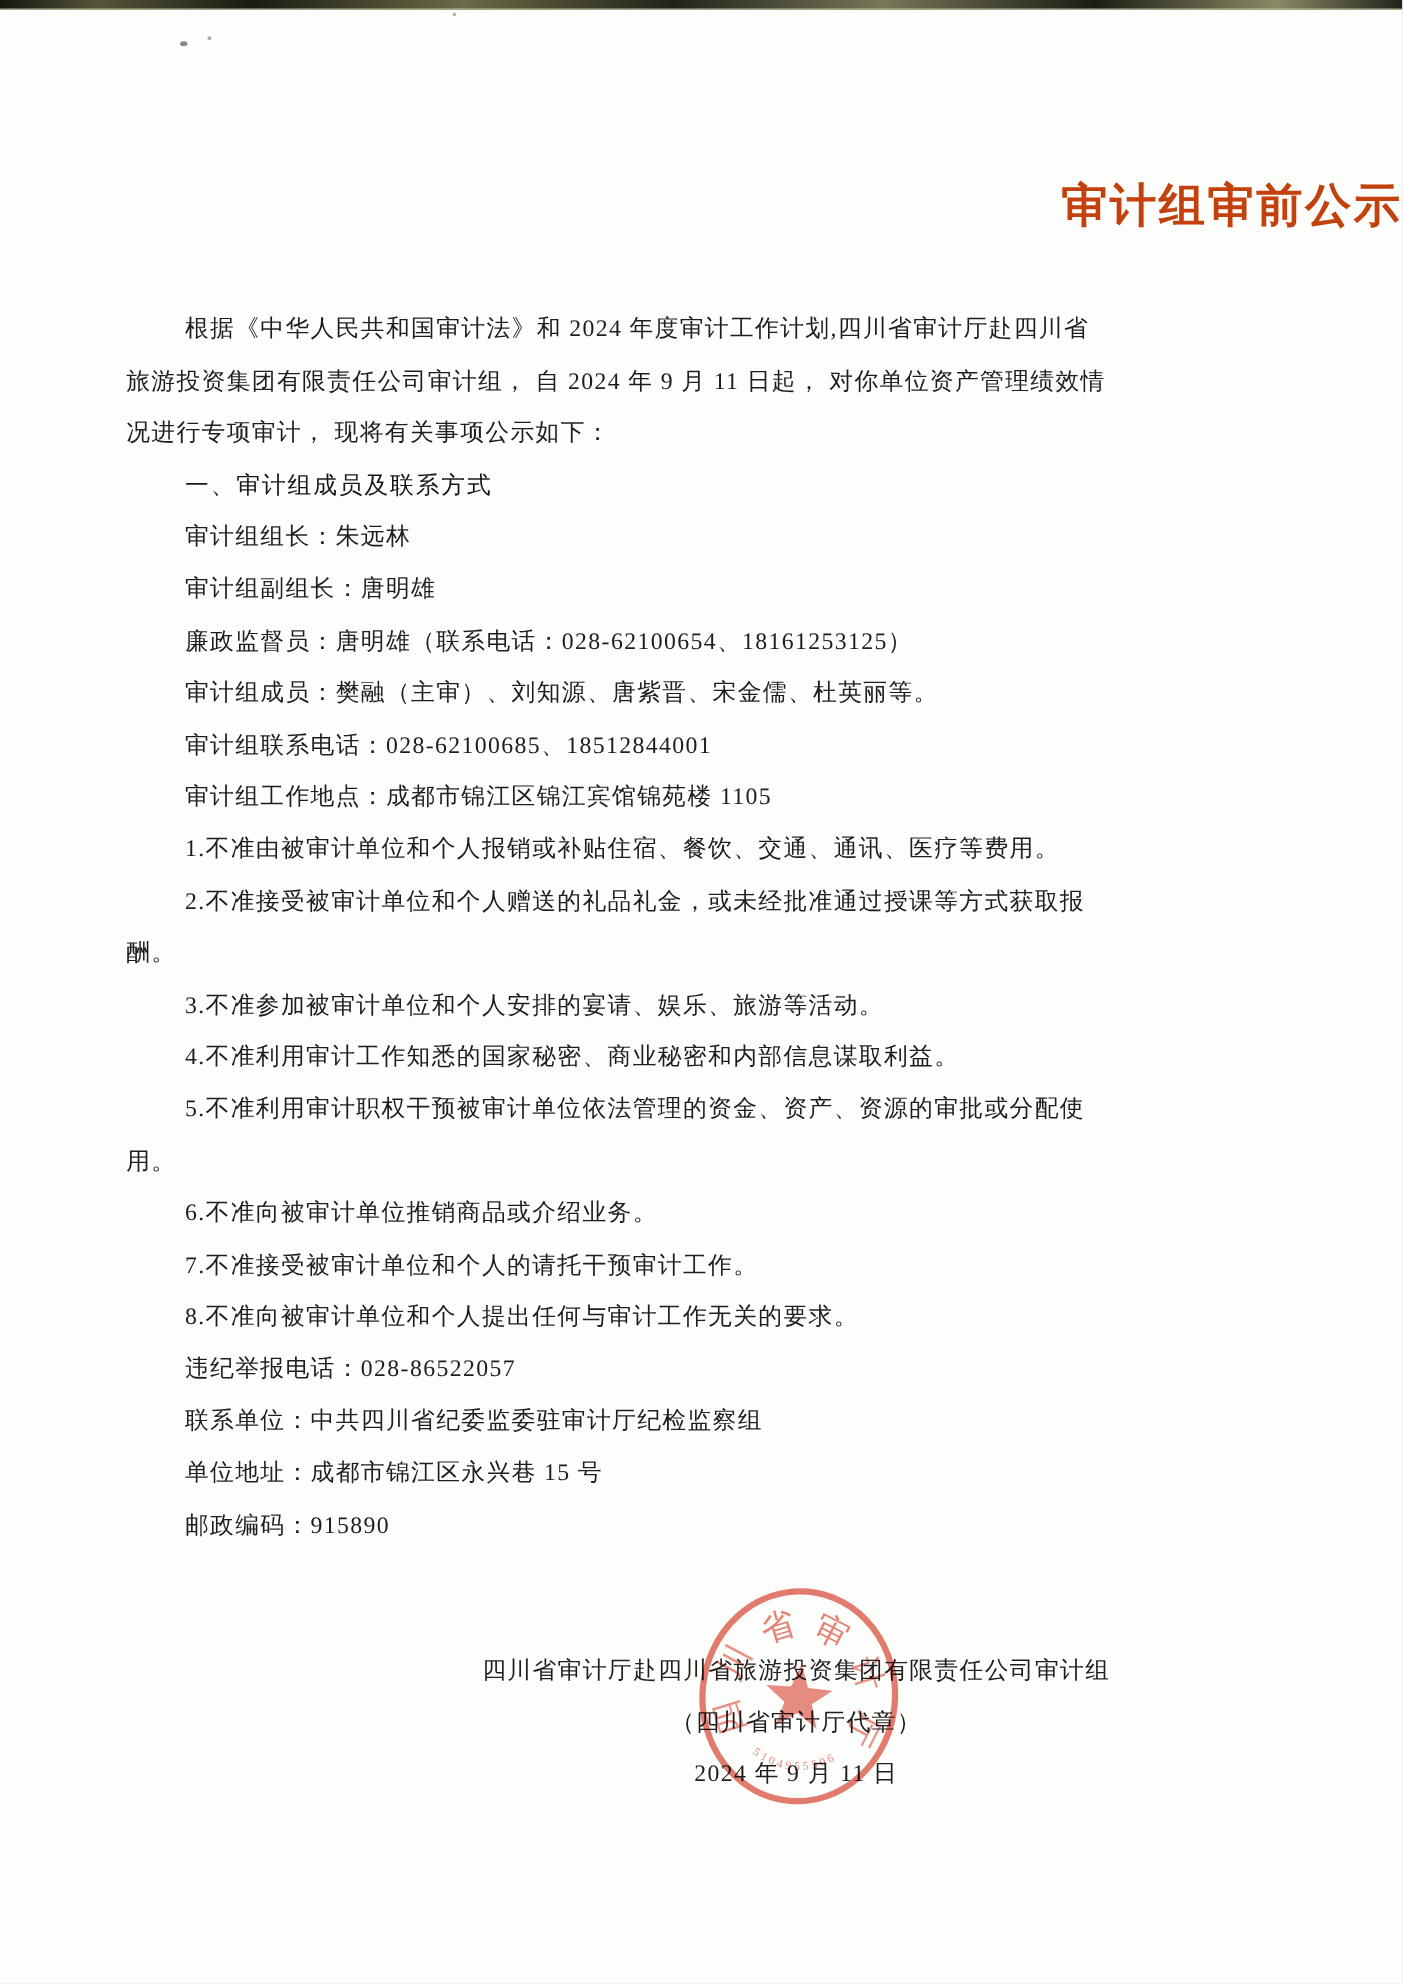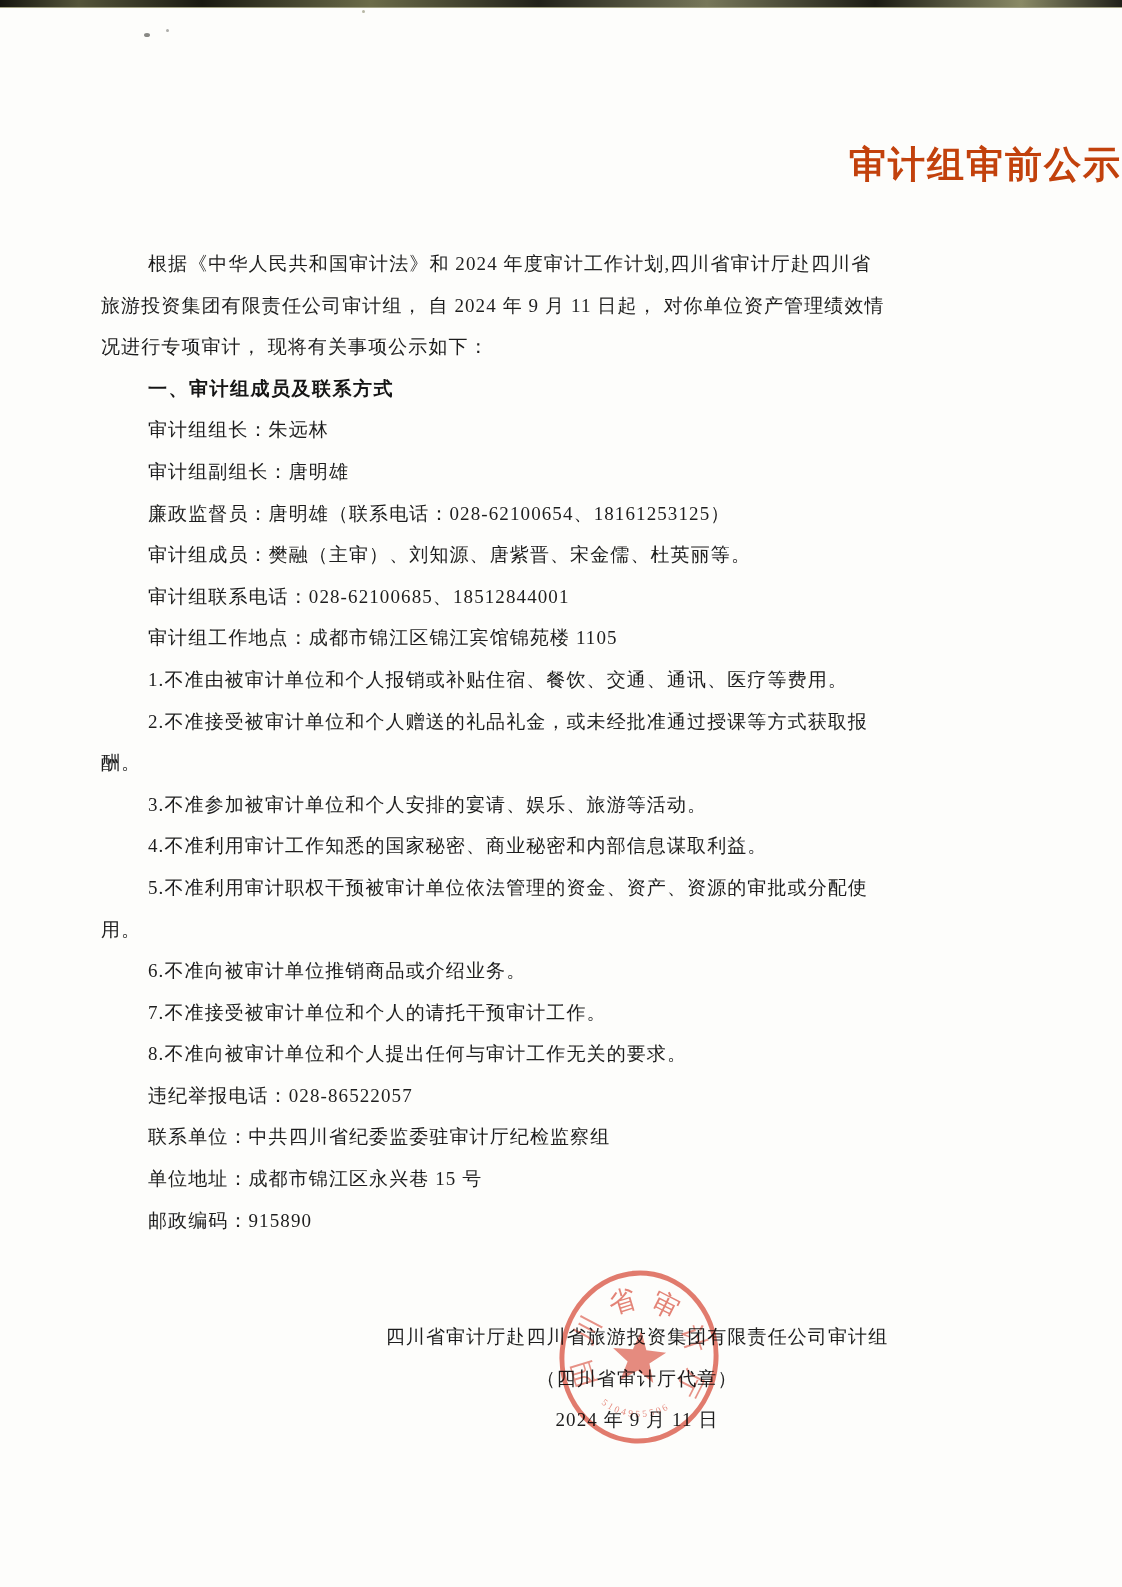--- a/index.html
+++ b/index.html
@@ -23,21 +23,21 @@
     font-size:37px;font-weight:700;letter-spacing:2px;color:#c2410c;
   }
   .body-block{position:absolute;left:101px;top:243px;width:909px;}
   .line{
     font-size:19px;letter-spacing:1.1px;white-space:nowrap;
     height:41.6px;line-height:41.6px;
   }
   .indent{padding-left:47px;}
   .heading{
     font-family:"Liberation Sans","DejaVu Sans",sans-serif;
-    font-weight:700;letter-spacing:1.5px;color:#151515;
+    font-weight:400;letter-spacing:1.5px;color:#151515;
   }
   .closing-block{position:absolute;left:177px;top:1316px;width:920px;text-align:center;}
   .closing-block .line{white-space:nowrap;text-align:center;}
   .seal{position:absolute;left:544px;top:1262px;mix-blend-mode:multiply;opacity:.92;}
   .seal text{font-family:"Liberation Serif","DejaVu Serif",serif;}
 </style>
 </head>
 <body>
 
 <div class="page">

